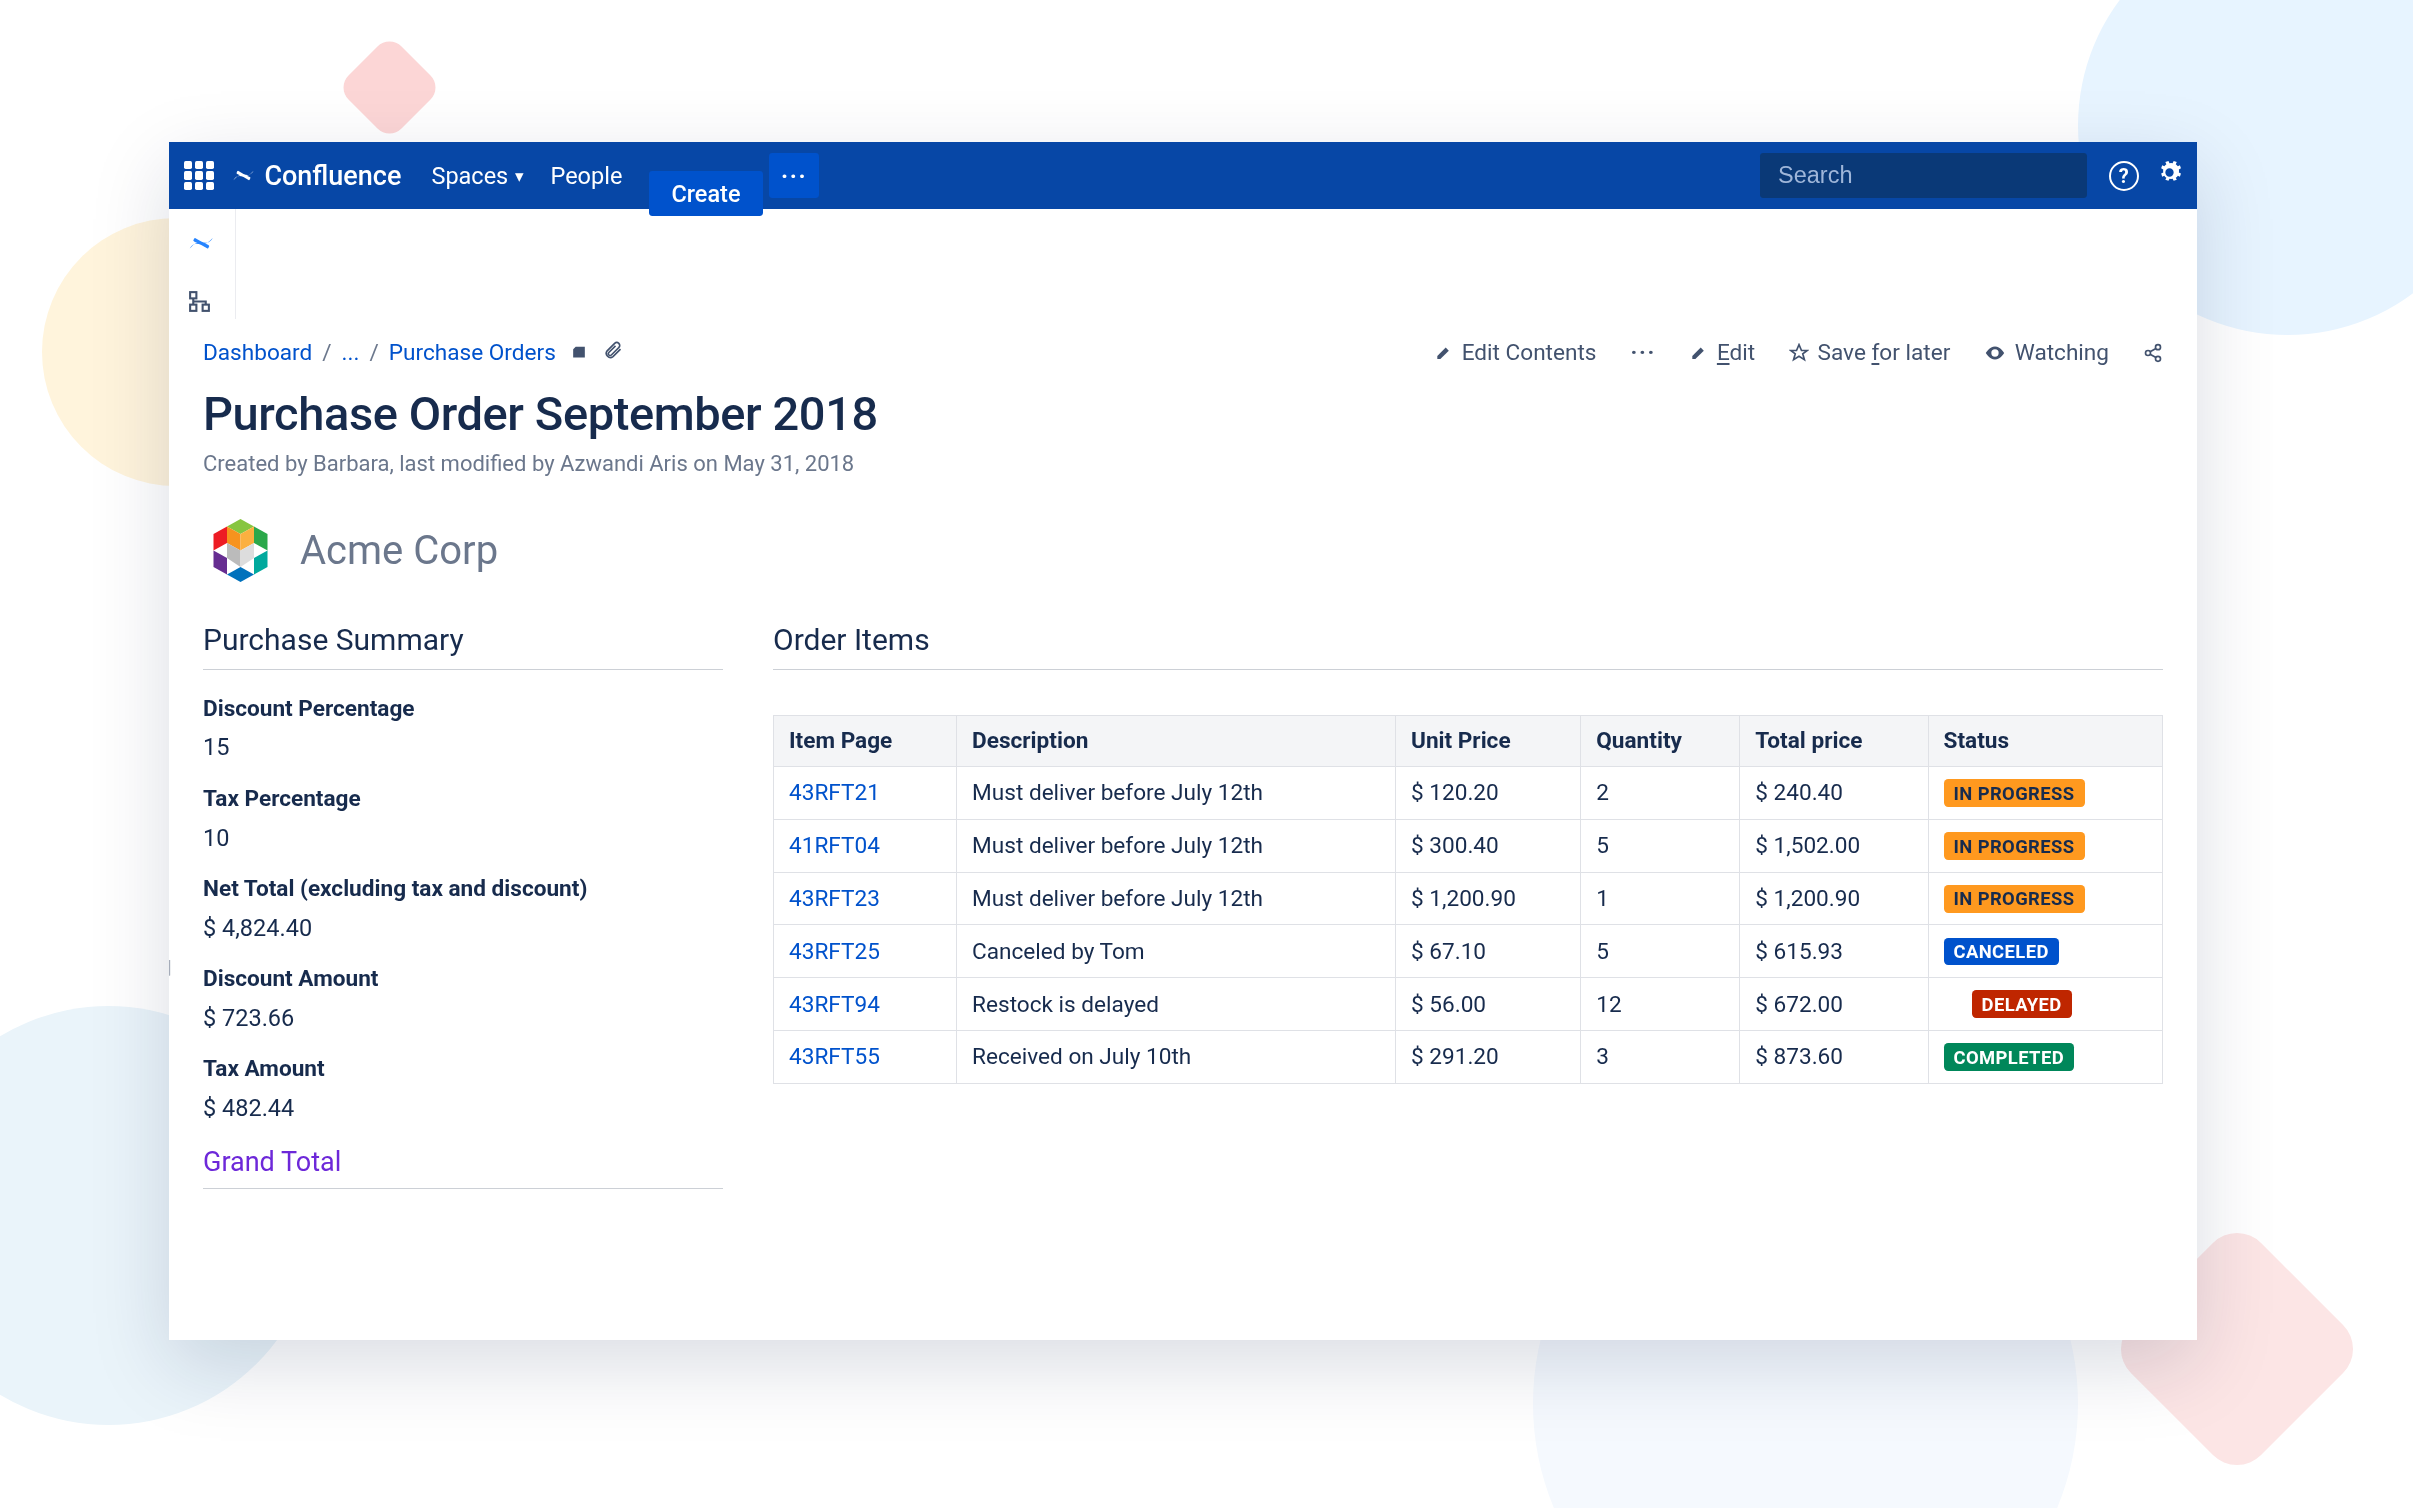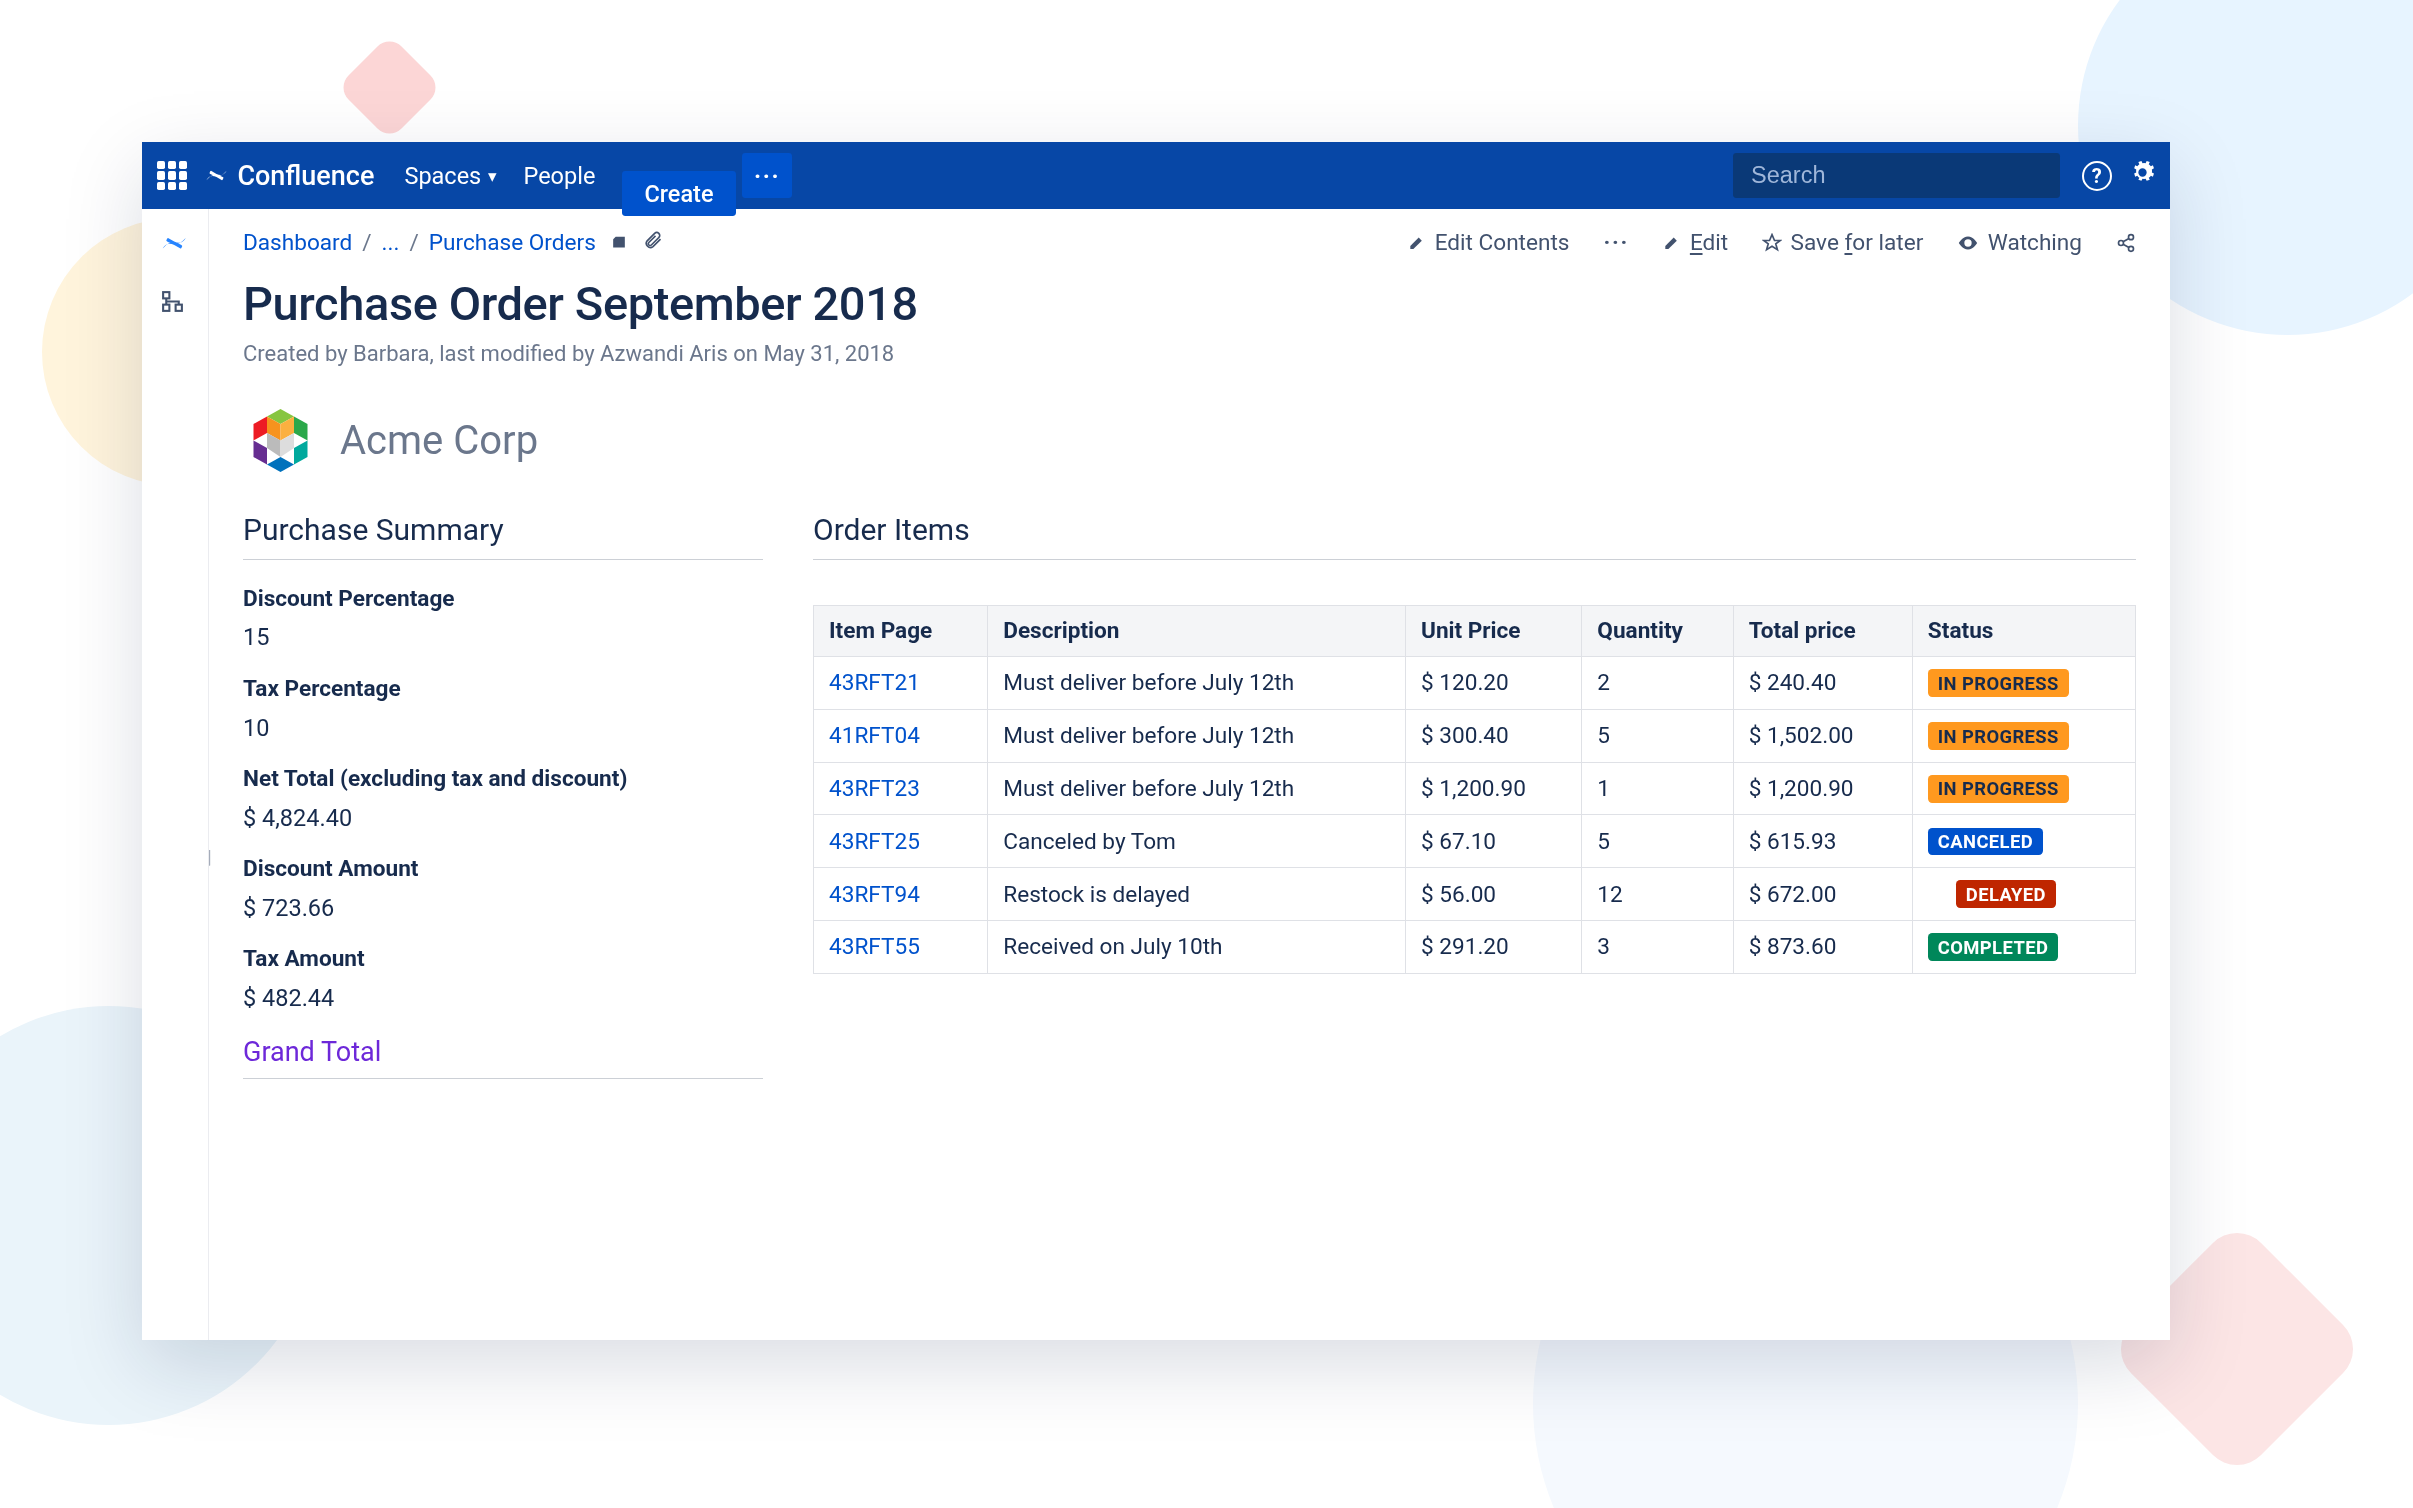--- a/index.html
+++ b/index.html
@@ -10,42 +10,42 @@
 
 .bg-shape { position:absolute; border-radius:50%; z-index:0; }
 .bg1 { width:268px; height:268px; background:#FFF4DC; left:42px; top:218px; }
 .bg2 { width:419px; height:419px; background:#EAF4FA; left:-101px; top:1006px; }
 .bg3 { width:419px; height:419px; background:#E7F4FF; right:-84px; top:-84px; }
 .bg4 { width:184px; height:184px; background:#FCE5E5; right:84px; bottom:67px; transform:rotate(45deg); border-radius:34px;}
 .bg5 { width:75px; height:75px; background:#FCD6D6; left:352px; top:50px; transform:rotate(45deg); border-radius:17px;}
 .bg6 { width:545px; height:545px; background:#F5F9FE; right:335px; bottom:-168px; }
 
 .app-window {
-  position:absolute; left:142px; top:142px; width:2028px; height:1198px;
+  position:absolute; left:169px; top:142px; width:2028px; height:1198px;
   background:#fff; box-shadow:0 25px 75px rgba(9,30,66,.15); z-index:10; overflow:hidden;
 }
 
 
 .topnav { height:67px; background:#0747A6; color:#fff; display:flex; align-items:center; padding:0 15px; font-size:23.5px; }
 .topnav .grid-icon { width:30px; height:30px; margin-right:17px; display:grid; grid-template-columns:repeat(3,1fr); grid-template-rows:repeat(3,1fr); gap:2.5px;}
 .topnav .grid-icon span { background:#fff; border-radius:1.7px;}
 .topnav .brand { display:flex; align-items:center; font-weight:500; font-size:27px; margin-right:30px;}
 .topnav .brand svg { margin-right:8.4px;}
 .topnav .navlink { margin-right:27px; display:flex; align-items:center; cursor:pointer; }
 .topnav .chev { margin-left:6.7px; font-size:17px;}
 .topnav .btn-create { background:#0052CC; padding:8.4px 22px; border-radius:3.4px; font-weight:500;margin-top:36px;}
 .topnav .btn-dots { background:#0052CC; padding:8.4px 11.7px; border-radius:3.4px; margin-left:6.7px; font-weight:700; letter-spacing:1.7px;}
 .topnav .spacer { flex:1;}
 .topnav .search { background:#0A3977; height:45px; width:327px; display:flex; align-items:center; padding:0 18.4px; border-radius:3.4px; }
 .topnav .search input { background:transparent; border:none; color:#fff; font-size:23.5px; flex:1; outline:none;}
 .topnav .search input::placeholder { color:#9FB6D9; }
 .topnav .help { width:30px; height:30px; border:2.1px solid #fff; border-radius:50%; display:flex; align-items:center; justify-content:center; margin-left:22px; font-size:20px; font-weight:700;}
 .topnav .gear { margin-left:18.4px; font-size:25px;}
 
-.body-row { display:flex; height:calc(100% - 67px);}
+.body-row { display:flex; height:calc(100% - 67px);flex-direction:column;}
 .sidenav { width:67px; border-right:0.8px solid #ebecf0; display:flex; flex-direction:column; align-items:center; padding-top:20px; gap:30px;}
 .sidenav .icn { width:30px; height:30px; color:#0052CC; }
 
 .content { flex:1; padding:20px 0 0 0; overflow:hidden; position:relative;}
 .inner { padding:0 34px 0 34px;}
 
 
 .crumbs-row { display:flex; align-items:center; font-size:22.6px; color:#6B778C;}
 .crumbs-row a { color:#0052CC; text-decoration:none; }
 .crumbs-row .sep { margin:0 10px; color:#6B778C;}

